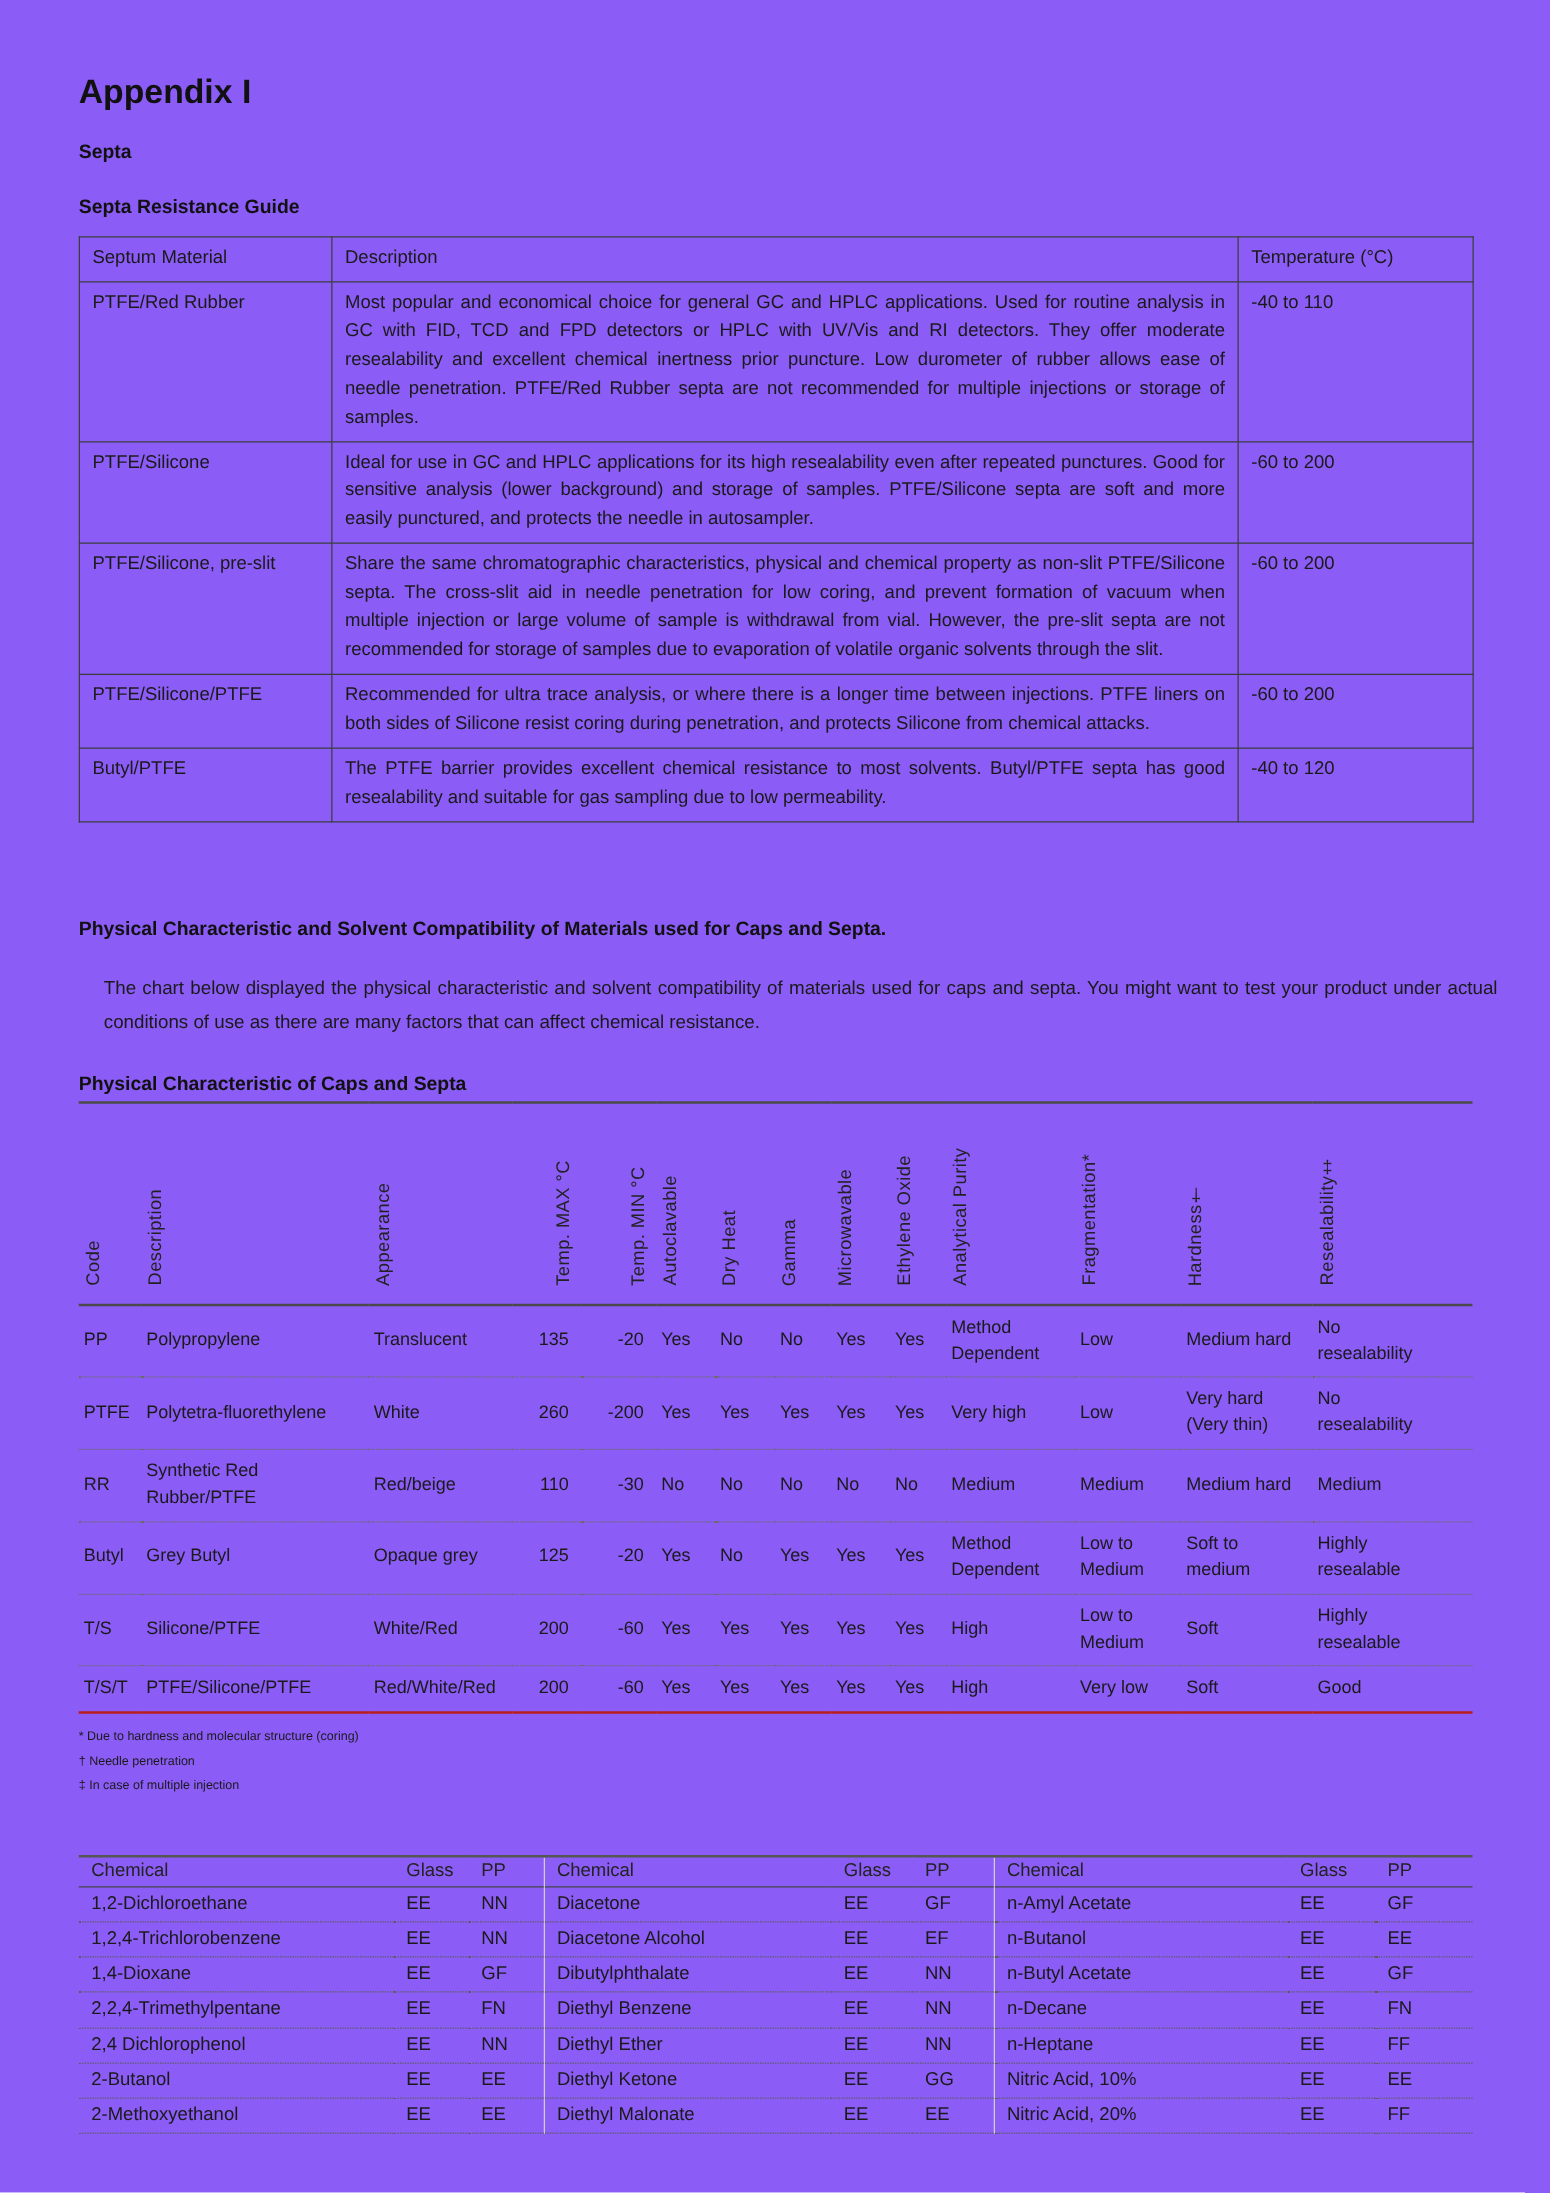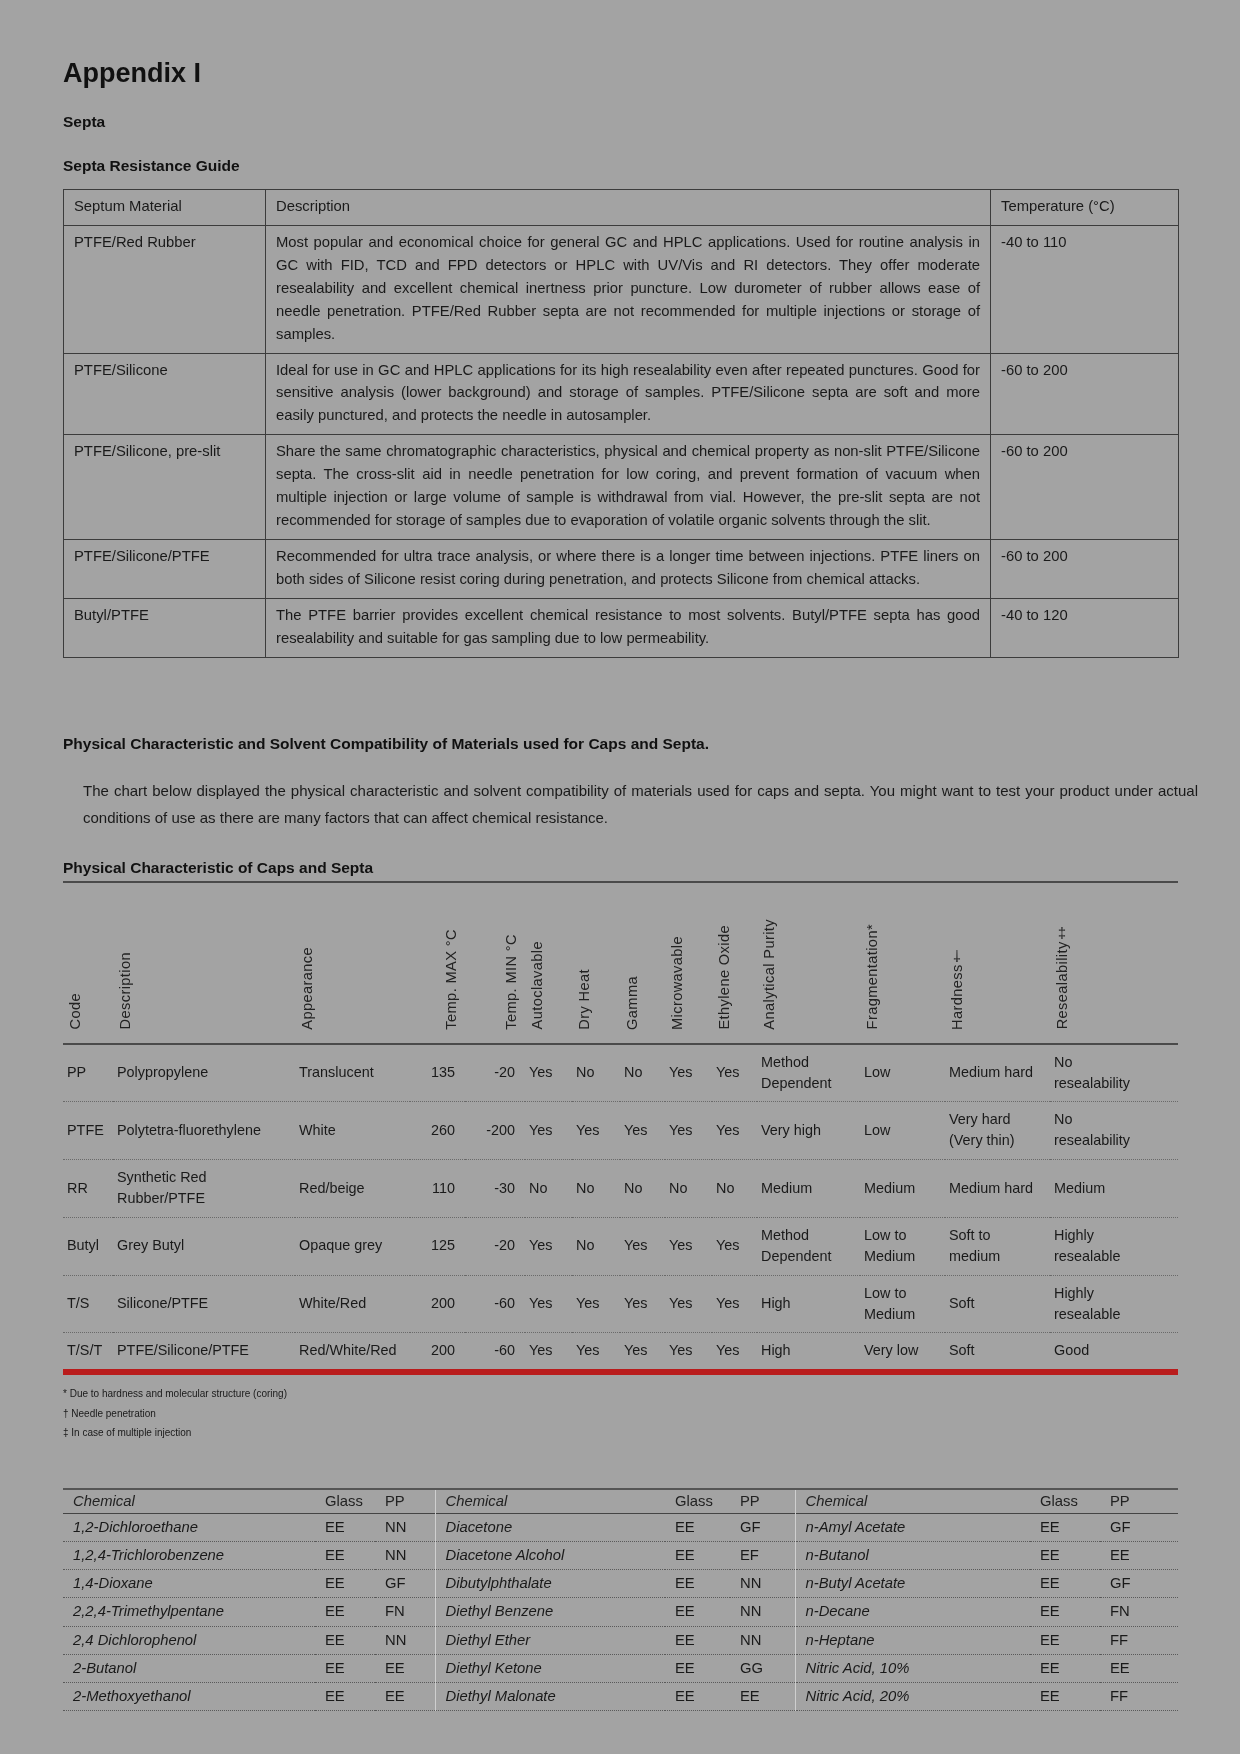--- a/index.html
+++ b/index.html
@@ -3,21 +3,21 @@
 <meta charset="utf-8">
 <style>
   * { box-sizing: border-box; margin: 0; padding: 0; }
   html, body { background: #ffffff; }
   body { font-family: "Liberation Sans", "DejaVu Sans", sans-serif; color: #1a1a1a; }
   .page {
     position: relative;
     width: 1240px;
     height: 1754px;
     margin: 0 auto;
-    background: #a3a3a3;
+    background: #8b5cf6;
     padding: 58px 62px 40px 63px;
     overflow: hidden;
   }
   .doc-title { font-size: 27px; font-weight: bold; color: #111; margin-bottom: 24px; }
   .h2 { font-size: 15.5px; font-weight: bold; color: #111; margin-bottom: 26px; }
   .h3 { font-size: 15.5px; font-weight: bold; color: #111; margin-bottom: 14px; }
 
   
   table.septa {
     width: 1115px;
@@ -67,21 +67,21 @@
     color: #222;
   }
   table.phys thead th.num { text-align: right; padding-right: 6px; }
   table.phys tbody td {
     padding: 7px 4px 8px 4px;
     vertical-align: middle;
     line-height: 1.45;
     border-top: 1.5px dotted #6a6a6a;
   }
   table.phys tbody tr:first-child td { border-top: none; }
-  table.phys tbody tr:last-child { border-bottom: 6px solid #b91c1c; }
+  table.phys tbody tr:last-child { border-bottom: 2px solid #b91c1c; }
   table.phys td.num { text-align: right; padding-right: 10px; }
   table.phys td.reseal { padding-right: 30px; }
   table.phys td.hard { padding-right: 14px; }
 
   .footnotes { font-size: 10px; line-height: 1.75; margin-bottom: 46px; }
   .footnotes div { margin-bottom: 2px; }
 
   
   table.chem {
     width: 1115px;
@@ -96,21 +96,21 @@
     padding: 3px 6px 4px 10px;
     color: #222;
   }
   table.chem tbody td {
     padding: 2px 6px 3px 10px;
     border-bottom: 1.2px dotted #5a5a5a;
     line-height: 1.5;
     white-space: nowrap;
     overflow: hidden;
   }
-  table.chem th.grp-start, table.chem td.grp-start { border-left: 1px solid #cfcfcf; font-style: italic; }
+  table.chem th.grp-start, table.chem td.grp-start { border-left: 1px solid #cfcfcf; }
   table.chem th.first, table.chem td.first { border-left: none; }
 </style>
 </head>
 <body>
 
 <div class="page">
 
   <div class="doc-title">Appendix I</div>
   <div class="h2">Septa</div>
   <div class="h3">Septa Resistance Guide</div>

